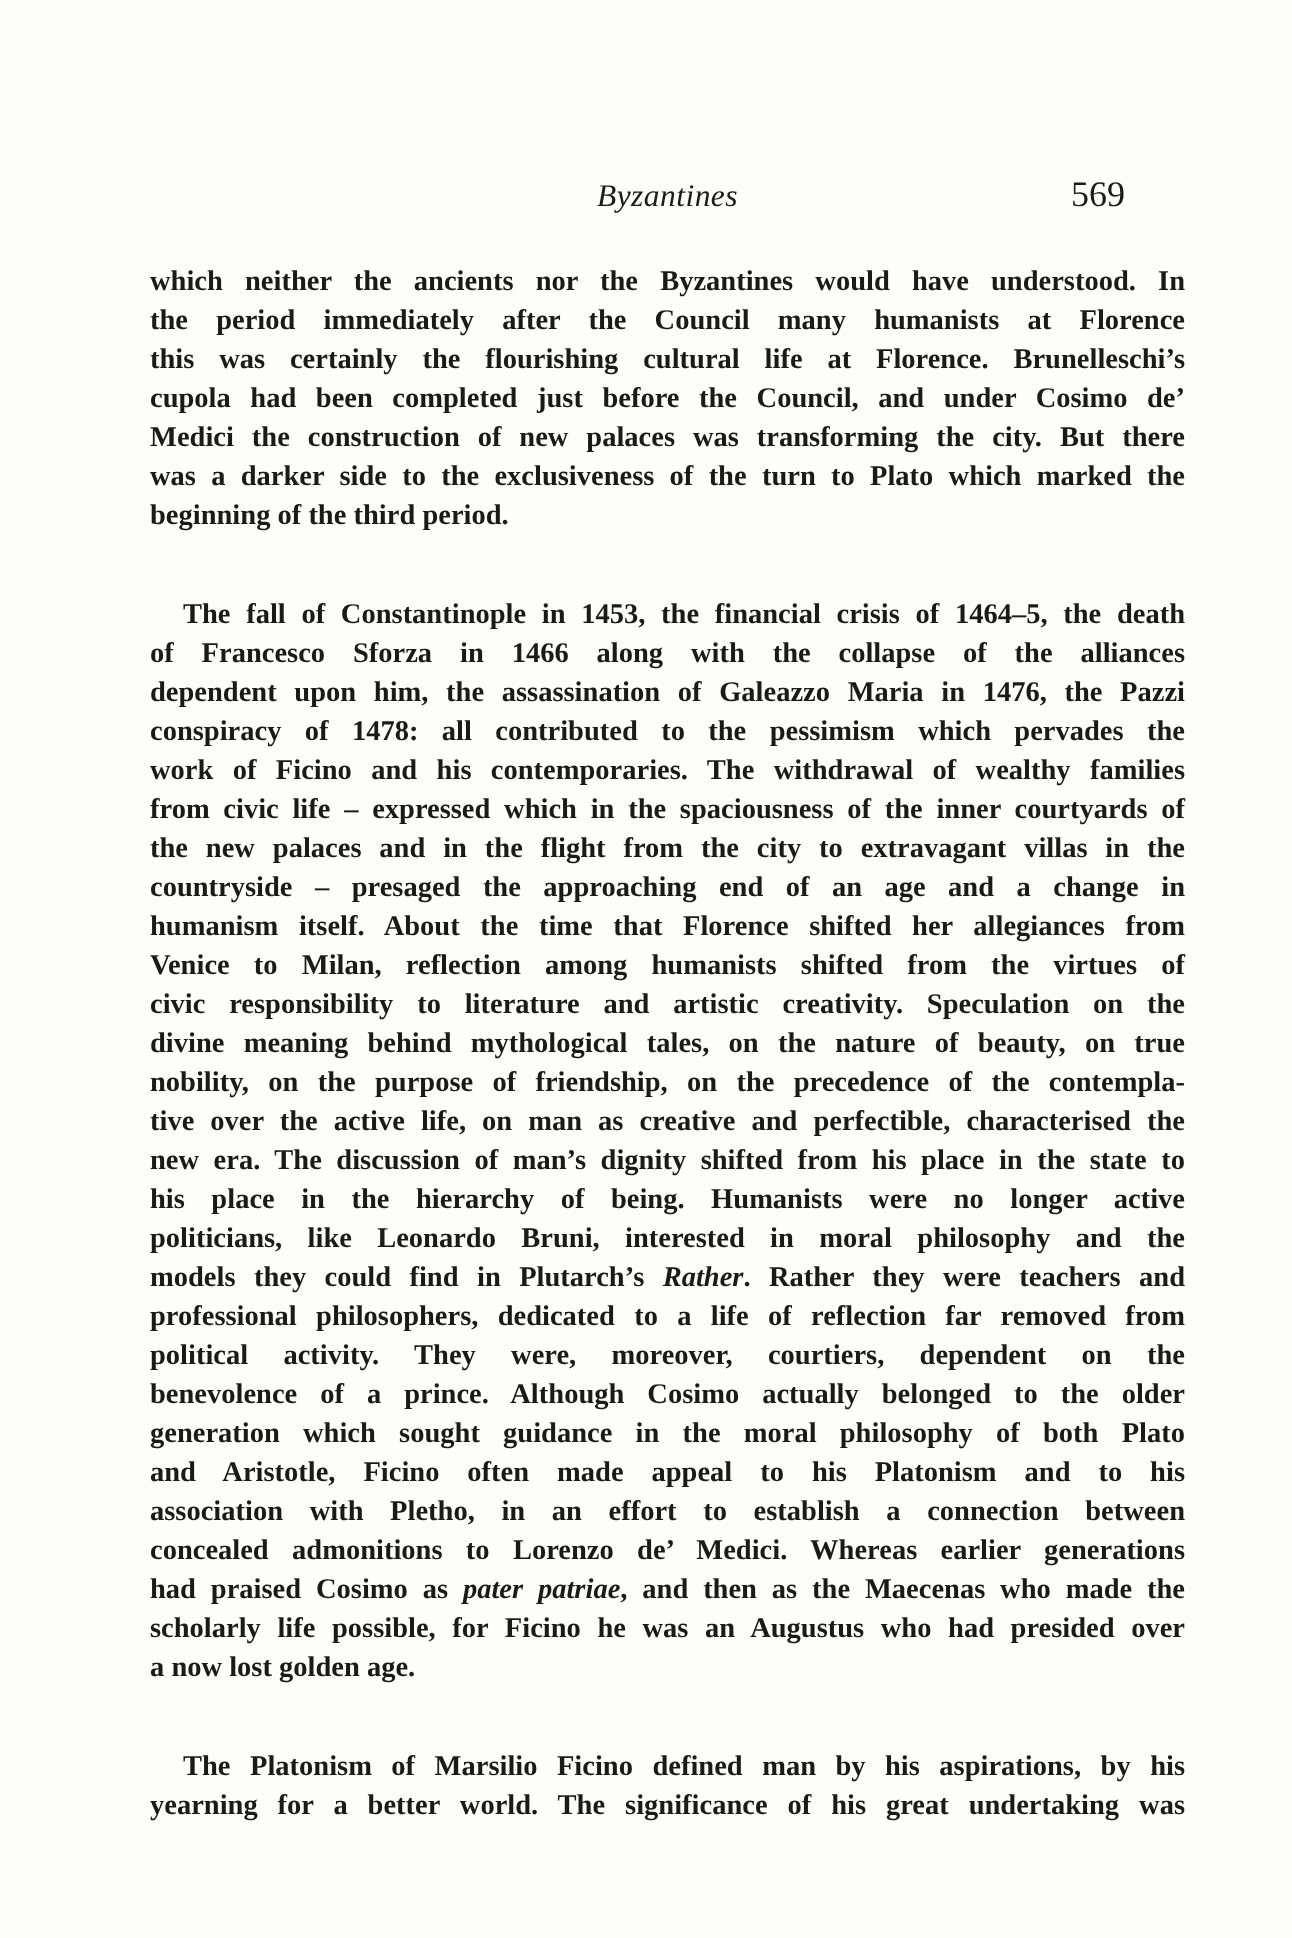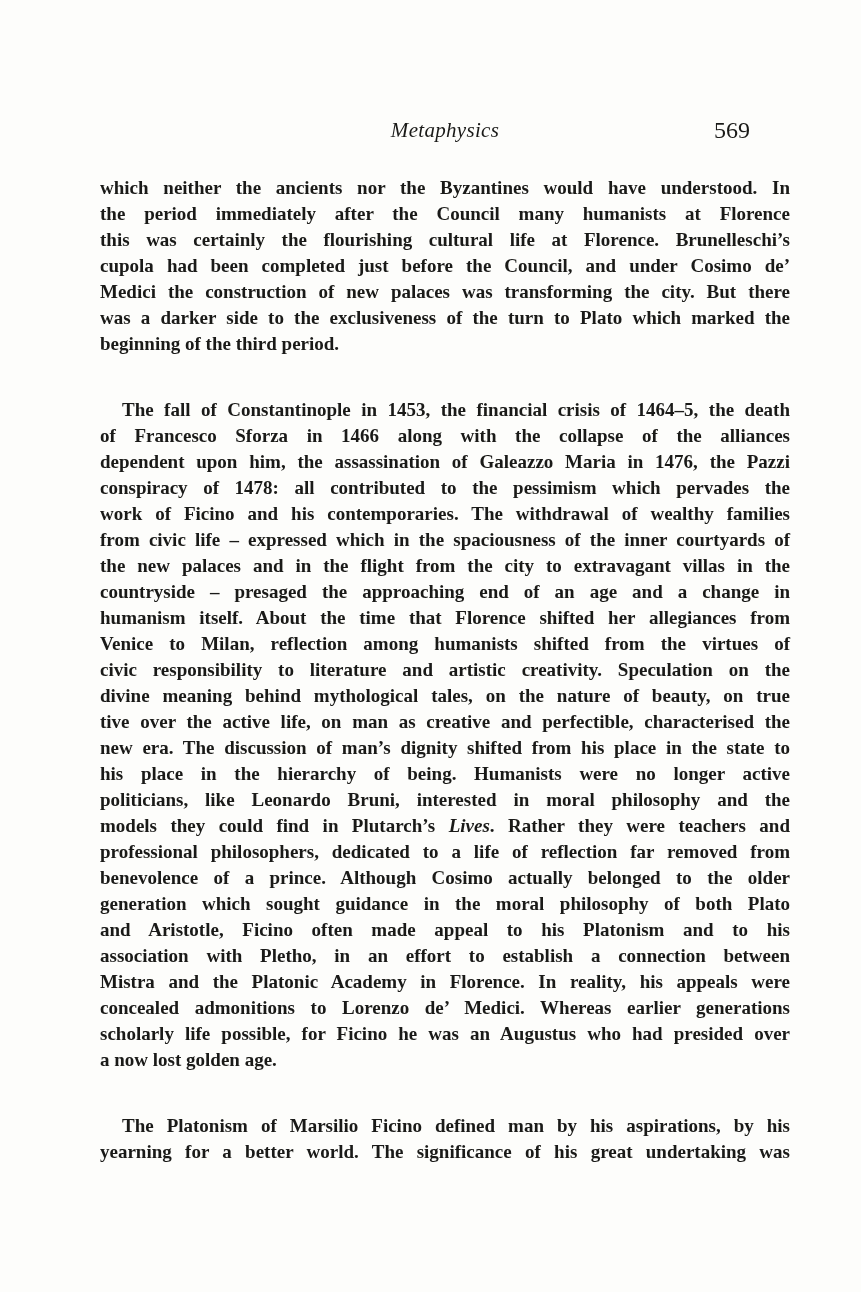--- a/index.html
+++ b/index.html
@@ -67,21 +67,21 @@
   .it {
     font-style: italic;
   }
 </style>
 </head>
 <body>
 
 <div class="page">
   <div class="text-column">
     <div class="running-head">
-      <span class="head-title">Metaphysics</span>
+      <span class="head-title">Byzantines</span>
       <span class="page-number">569</span>
     </div>
     <div class="body-text">
         <div class="line j"><span>which neither the ancients nor the Byzantines would have understood. In</span></div>
         <div class="line j"><span>the period immediately after the Council many humanists at Florence</span></div>
         <div class="line j"><span>this was certainly the flourishing cultural life at Florence. Brunelleschi’s</span></div>
         <div class="line j"><span>cupola had been completed just before the Council, and under Cosimo de’</span></div>
         <div class="line j"><span>Medici the construction of new palaces was transforming the city. But there</span></div>
         <div class="line j"><span>was a darker side to the exclusiveness of the turn to Plato which marked the</span></div>
         <div class="line"><span>beginning of the third period.</span></div>
@@ -90,31 +90,33 @@
         <div class="line j"><span>dependent upon him, the assassination of Galeazzo Maria in 1476, the Pazzi</span></div>
         <div class="line j"><span>conspiracy of 1478: all contributed to the pessimism which pervades the</span></div>
         <div class="line j"><span>work of Ficino and his contemporaries. The withdrawal of wealthy families</span></div>
         <div class="line j"><span>from civic life – expressed which in the spaciousness of the inner courtyards of</span></div>
         <div class="line j"><span>the new palaces and in the flight from the city to extravagant villas in the</span></div>
         <div class="line j"><span>countryside – presaged the approaching end of an age and a change in</span></div>
         <div class="line j"><span>humanism itself. About the time that Florence shifted her allegiances from</span></div>
         <div class="line j"><span>Venice to Milan, reflection among humanists shifted from the virtues of</span></div>
         <div class="line j"><span>civic responsibility to literature and artistic creativity. Speculation on the</span></div>
         <div class="line j"><span>divine meaning behind mythological tales, on the nature of beauty, on true</span></div>
+        <div class="line j"><span>nobility, on the purpose of friendship, on the precedence of the contempla-</span></div>
         <div class="line j"><span>tive over the active life, on man as creative and perfectible, characterised the</span></div>
         <div class="line j"><span>new era. The discussion of man’s dignity shifted from his place in the state to</span></div>
         <div class="line j"><span>his place in the hierarchy of being. Humanists were no longer active</span></div>
         <div class="line j"><span>politicians, like Leonardo Bruni, interested in moral philosophy and the</span></div>
-        <div class="line j"><span>models they could find in Plutarch’s </span><span class="it">Lives</span><span>. Rather they were teachers and</span></div>
+        <div class="line j"><span>models they could find in Plutarch’s </span><span class="it">Rather</span><span>. Rather they were teachers and</span></div>
         <div class="line j"><span>professional philosophers, dedicated to a life of reflection far removed from</span></div>
+        <div class="line j"><span>political activity. They were, moreover, courtiers, dependent on the</span></div>
         <div class="line j"><span>benevolence of a prince. Although Cosimo actually belonged to the older</span></div>
         <div class="line j"><span>generation which sought guidance in the moral philosophy of both Plato</span></div>
         <div class="line j"><span>and Aristotle, Ficino often made appeal to his Platonism and to his</span></div>
         <div class="line j"><span>association with Pletho, in an effort to establish a connection between</span></div>
-        <div class="line j"><span>Mistra and the Platonic Academy in Florence. In reality, his appeals were</span></div>
         <div class="line j"><span>concealed admonitions to Lorenzo de’ Medici. Whereas earlier generations</span></div>
+        <div class="line j"><span>had praised Cosimo as </span><span class="it">pater patriae</span><span>, and then as the Maecenas who made the</span></div>
         <div class="line j"><span>scholarly life possible, for Ficino he was an Augustus who had presided over</span></div>
         <div class="line"><span>a now lost golden age.</span></div>
         <div class="line j ind"><span>The Platonism of Marsilio Ficino defined man by his aspirations, by his</span></div>
         <div class="line j"><span>yearning for a better world. The significance of his great undertaking was</span></div>
       </div>
   </div>
 </div>
 
 </body></html>

